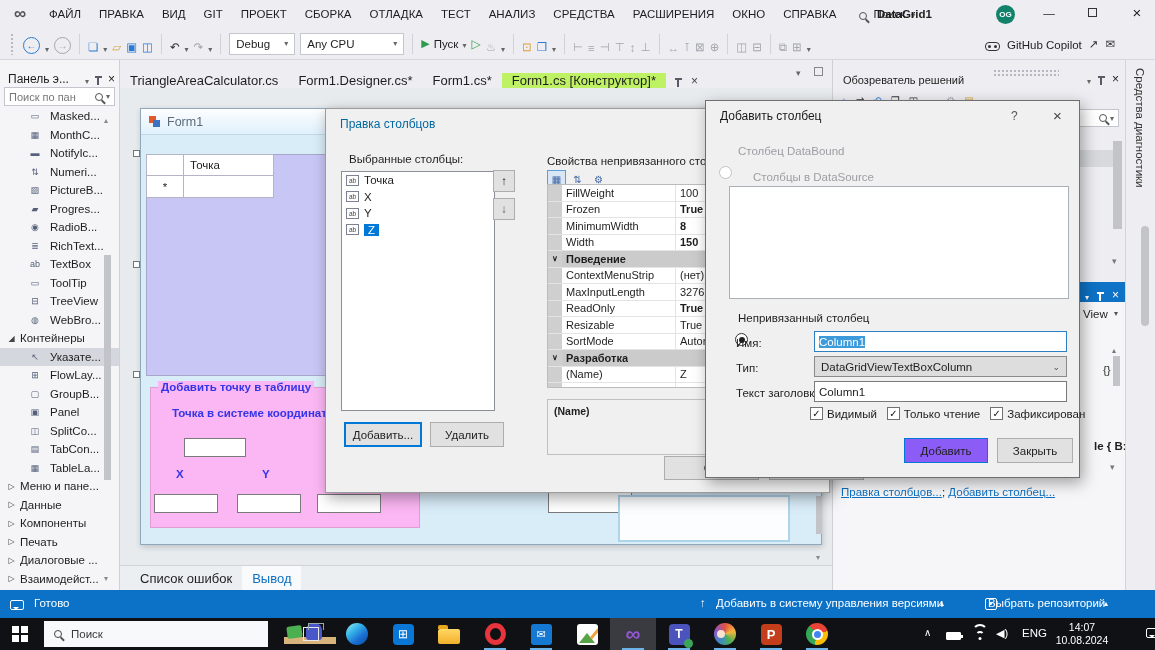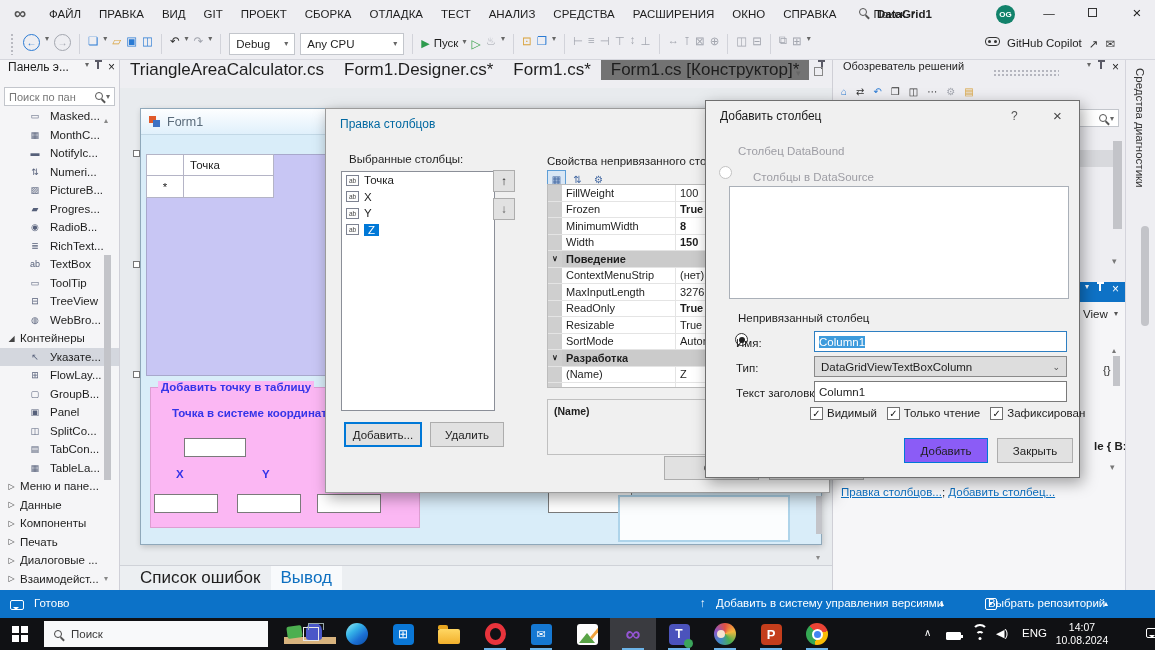--- a/index.html
+++ b/index.html
@@ -1,19 +1,19 @@
 <!DOCTYPE html>
 <html><head>
 <meta charset="utf-8">
 <style>
   *{box-sizing:border-box}
   body{margin:0;width:1155px;height:650px;font-family:"Liberation Sans",sans-serif;overflow:hidden;position:relative;background:#eeeef2;font-size:11.5px;color:#1e1e1e}
   .abs{position:absolute}
   .t{position:absolute;white-space:nowrap}
-  .row{display:flex;align-items:flex-start}
+  .row{display:flex;align-items:flex-end}
   .ico{display:inline-flex;align-items:center;justify-content:center}
   .dis{color:#a3a6af}.blue{color:#2b7bd4}.amber{color:#d9a33c}.dark{color:#333}
   .tiny{font-size:8px;color:#666}
   .sep{width:1px;height:20px;background:#d2d3da;margin:0 3px}
   
   .titlebar{position:absolute;left:0;top:0;width:1155px;height:28px;background:#eeeef2;display:flex;align-items:center}
   .menu-item{padding:0 9px;font-size:11.5px;cursor:default}
   .wbtn{width:34px;text-align:center}
   .mag{display:inline-block;width:8px;height:8px;border:1.5px solid #555;border-radius:50%;position:relative}
   .mag::after{content:'';position:absolute;width:5px;height:1.5px;background:#555;transform:rotate(45deg);right:-4px;bottom:-2px}
@@ -33,22 +33,22 @@
   
   .toolbox{position:absolute;left:0;top:60px;width:120px;height:530px;background:#f5f5f7;border-right:1px solid #d0d0d8}
   .tbx-row{height:18.5px;display:flex;align-items:center;padding-left:26px;position:relative}
   .tbx-row.grp{padding-left:6px;color:#1e1e1e}
   .tbx-row.sel{background:#d4d7de}
   .tbx-icon{width:18px;font-size:9px;color:#56607a;display:inline-flex;justify-content:center;margin-right:6px}
   .tbx-row.grp .tbx-icon{width:11px;font-size:8px;color:#444;margin-right:3px}
   .tbx-label{font-size:11.5px;white-space:nowrap}
   
   .tabstrip{position:absolute;left:120px;top:60px;width:712px;height:28px;display:flex;background:#eeeef2}
-  .dtab{display:flex;align-items:center;justify-content:center;font-size:17px;padding:0 10px;color:#1e1e1e;white-space:nowrap}
-  .dtab.active{background:#737373}
+  .dtab{display:flex;align-items:center;justify-content:center;font-size:13px;padding:0 10px;color:#1e1e1e;white-space:nowrap}
+  .dtab.active{background:#bef264}
   .designer{position:absolute;left:120px;top:88px;width:712px;height:477px;background:#e8ebee}
   
   .formwin{position:absolute;left:140px;top:108px;width:682px;height:437px;background:#d9edf9;border:1px solid #8fa8ba;box-shadow:1px 2px 6px rgba(0,0,0,.18)}
   .formtitle{height:26px;background:linear-gradient(#fdfeff,#e0f0fb);border-bottom:1px solid #c2d8e6;display:flex;align-items:center;padding-left:8px;color:#5a6b7a;font-size:12.5px}
   .formicon{width:11px;height:11px;position:relative;margin-right:7px}
   .formicon::before{content:'';position:absolute;left:0;top:0;width:7px;height:7px;background:#e05a2b}
   .formicon::after{content:'';position:absolute;right:0;bottom:0;width:7px;height:7px;background:#3c72c4}
   .handle{position:absolute;width:7px;height:7px;background:#fff;border:1px solid #767676}
   .cell{position:absolute;background:#fff;border:1px solid #b4b4c6;font-size:11.5px;display:flex;align-items:center}
   .gbox{position:absolute;left:150px;top:387px;width:270px;height:141px;background:#fbb7f3;border:1px solid #dd9ed2}

